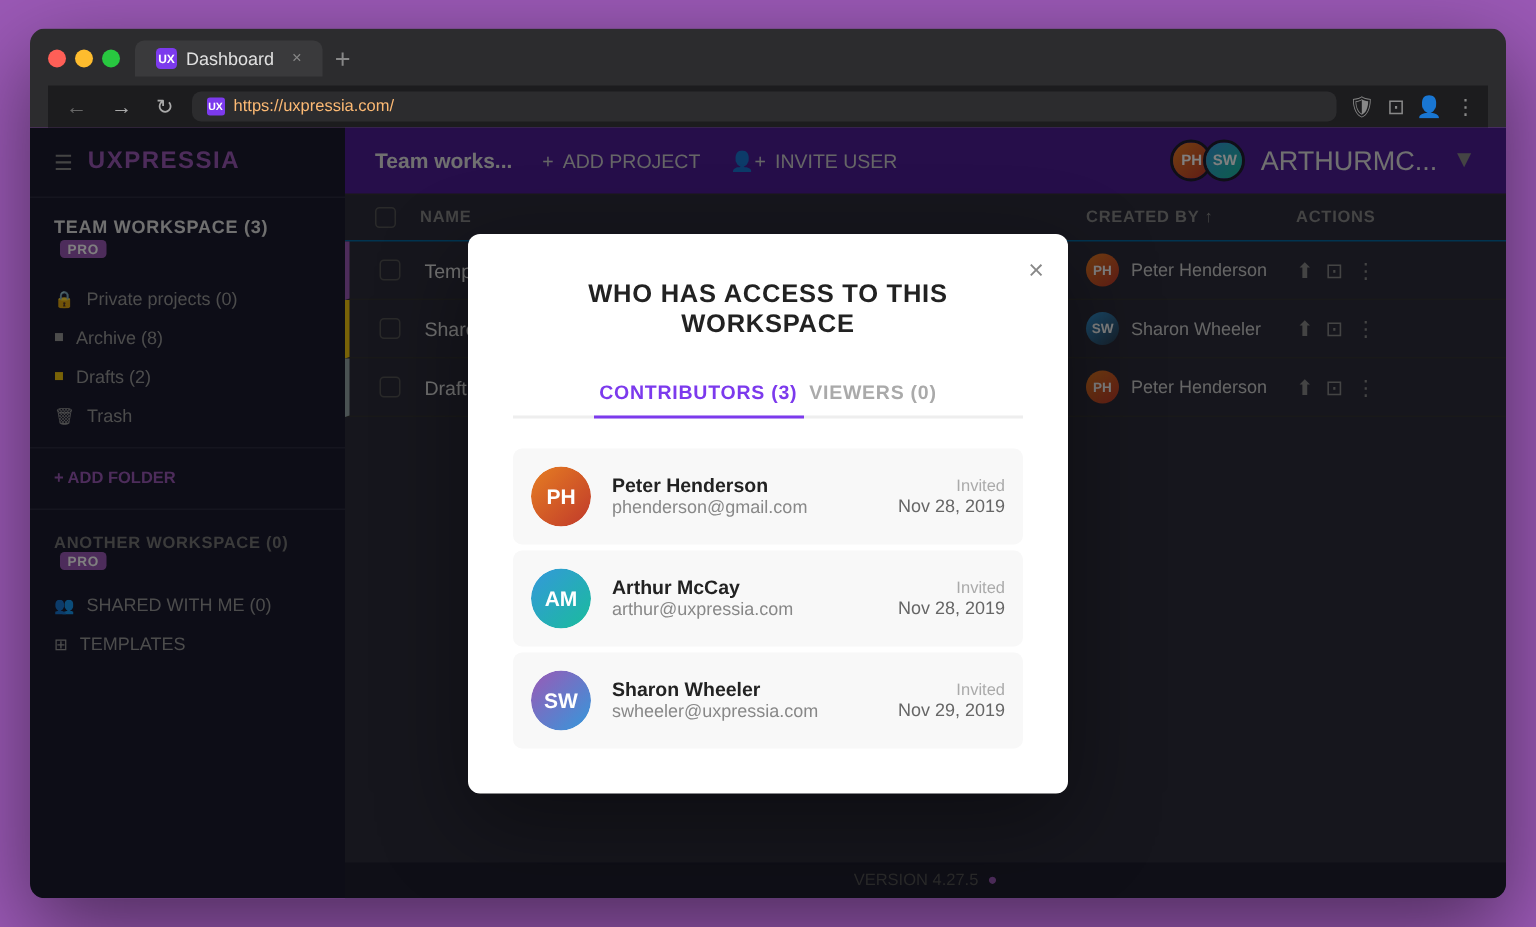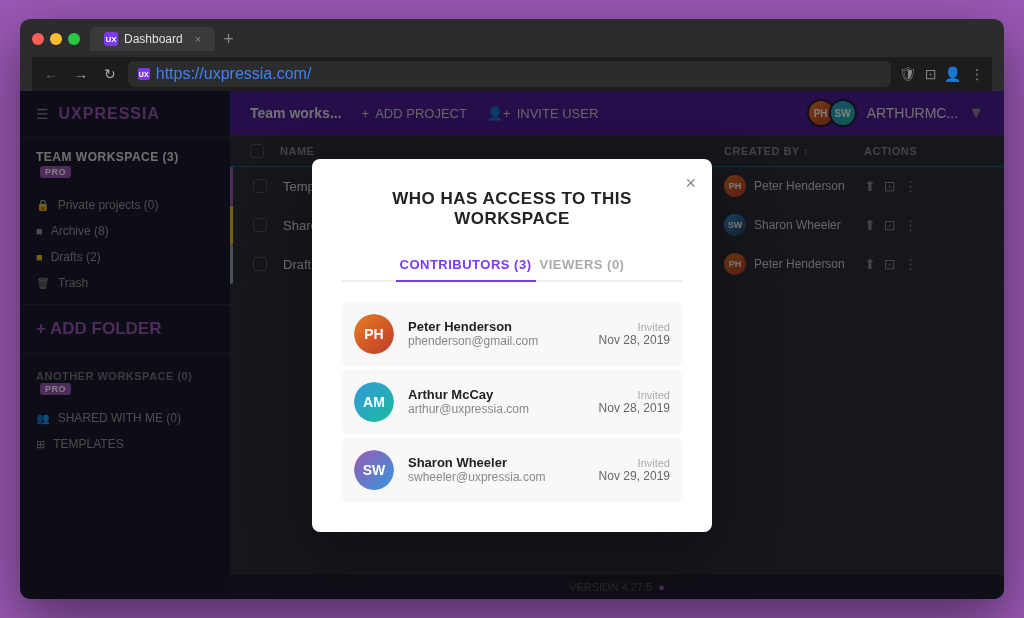--- a/index.html
+++ b/index.html
@@ -150,21 +150,21 @@
       padding: 6px 16px;
       color: #999;
       font-size: 12px;
       cursor: pointer;
     }
     .sidebar-item .icon { font-size: 11px; }
     .sidebar-divider { height: 1px; background: #2a2a3e; margin: 8px 0; }
     .add-folder {
       padding: 6px 16px;
       color: #9b59b6;
-      font-size: 17px;
+      font-size: 11px;
       font-weight: 600;
       cursor: pointer;
     }
     .workspace-section2 { padding: 8px 16px; }
     .workspace-title2 {
       color: #777;
       font-size: 11px;
       font-weight: 700;
       letter-spacing: 0.5px;
       margin-bottom: 2px;
@@ -203,21 +203,21 @@
       overflow: hidden;
       margin-left: -6px;
     }
     .user-avatar:first-child { margin-left: 0; }
     .avatar-img {
       width: 100%; height: 100%;
       background: #7c3aed;
       display: flex; align-items: center; justify-content: center;
       color: white; font-size: 10px; font-weight: bold;
     }
-    .username { color: #e0e0e0; font-size: 14px; }
+    .username { color: #e0e0e0; font-size: 18px; }
     .table-header {
       display: grid;
       grid-template-columns: 30px 1fr 140px 120px;
       padding: 8px 20px;
       border-bottom: 1px solid #0369a1;
       align-items: center;
     }
     .th { color: #888; font-size: 11px; font-weight: 600; letter-spacing: 0.5px; }
     .table-row {
       display: grid;
@@ -351,21 +351,21 @@
         </div>
         <span class="tab-new">+</span>
       </div>
     </div>
     <div class="browser-addressbar">
       <span class="nav-btn">←</span>
       <span class="nav-btn active">→</span>
       <span class="nav-btn active">↻</span>
       <div class="address-input">
         <div class="favicon-small">UX</div>
-        <span style="color:#3b82f6;font-size:16px;">https://uxpressia.com/</span>
+        <span style="color:#fdba74;font-size:11px;">https://uxpressia.com/</span>
       </div>
       <div class="browser-extras">
         <span>🛡</span>
         <span>⊡</span>
         <span>👤</span>
         <span>⋮</span>
       </div>
     </div>
   </div>
 

